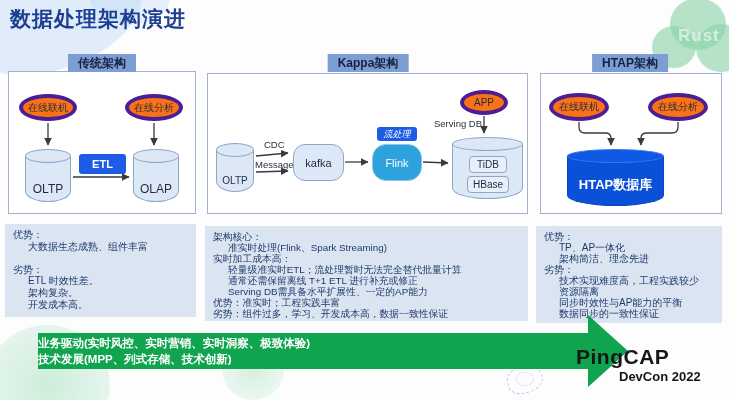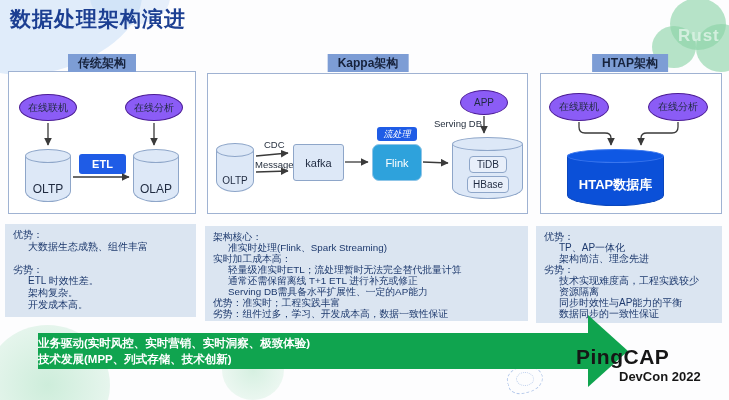--- a/index.html
+++ b/index.html
@@ -38,21 +38,21 @@
   .sec-label { position:absolute; z-index:3; top:54px; height:18px; line-height:18px;
     background:#7d9dd5; color:#16223c; font-size:12px; font-weight:bold;
     padding:0 10px; transform:translateX(-50%); white-space:nowrap; }
   .lbl-trad { left:102px; } .lbl-kappa { left:368px; } .lbl-htap { left:630px; }
 
   .panel { position:absolute; z-index:1; background:#ffffff; border:1.5px solid #9fb2d2; }
   .panel-trad  { left:8px;   top:71px; width:188px; height:143px; }
   .panel-kappa { left:207px; top:73px; width:321px; height:141px; }
   .panel-htap  { left:540px; top:73px; width:182px; height:141px; }
 
-  .ellipse { position:absolute; background:#8b5cf6; border:1px solid #4c1d95; border-radius:50%;
+  .ellipse { position:absolute; background:#f97316; border:4px solid #4c1d95; border-radius:50%;
     display:flex; align-items:center; justify-content:center; font-size:10px; color:#1f2a40; }
   .node-box { position:absolute; background:#dde8f7; border:1px solid #8ea6c9; border-radius:4px;
     display:flex; align-items:center; justify-content:center; font-size:11px; color:#1f2a40; }
 
   .cyl { position:absolute; }
   .cyl-cap { position:absolute; left:0; right:0; top:0; height:14px; border-radius:50%;
     background:#dde8f7; border:1px solid #8ea6c9; z-index:2; }
   .cyl-body { position:absolute; left:0; right:0; top:7px; bottom:0; background:#dde8f7;
     border:1px solid #8ea6c9; border-top:none; border-radius:0 0 50% 50% / 0 0 11px 11px; z-index:1; }
   .cyl-label { position:absolute; left:0; right:0; bottom:6px; text-align:center; z-index:3;
@@ -153,24 +153,24 @@
   <div class="panel panel-kappa">
     <div class="cyl" style="left:8px; top:69px; width:38px; height:49px;">
       <div class="cyl-body"></div>
       <div class="cyl-cap"></div>
       <div class="cyl-label" style="font-size:10px;">OLTP</div>
     </div>
 
     <div class="small-lbl" style="left:56px; top:65px;">CDC</div>
     <div class="small-lbl" style="left:47px; top:85px;">Message</div>
 
-    <div class="node-box" style="left:85px; top:70px; width:51px; height:37px; border-radius:3px;">kafka</div>
+    <div class="node-box" style="left:85px; top:70px; width:51px; height:37px; border-radius:12px;">kafka</div>
 
     <div class="stream-badge" style="left:169px; top:53px; width:40px; height:14px;">流处理</div>
-    <div class="flink-box" style="left:164px; top:70px; width:50px; height:37px;">Flink</div>
+    <div class="flink-box" style="left:164px; top:70px; width:50px; height:37px;border-radius:14px;">Flink</div>
 
     <div class="ellipse" style="left:252px; top:16px; width:48px; height:25px;">APP</div>
     <div class="small-lbl" style="left:226px; top:44px;">Serving DB</div>
 
     <div class="cyl" style="left:244px; top:63px; width:71px; height:62px;">
       <div class="cyl-body"></div>
       <div class="cyl-cap"></div>
       <div class="node-box" style="left:17px; top:19px; width:38px; height:17px; font-size:10px; background:#e8effa; z-index:3;">TiDB</div>
       <div class="node-box" style="left:15px; top:39px; width:42px; height:17px; font-size:10px; background:#e8effa; z-index:3;">HBase</div>
     </div>

